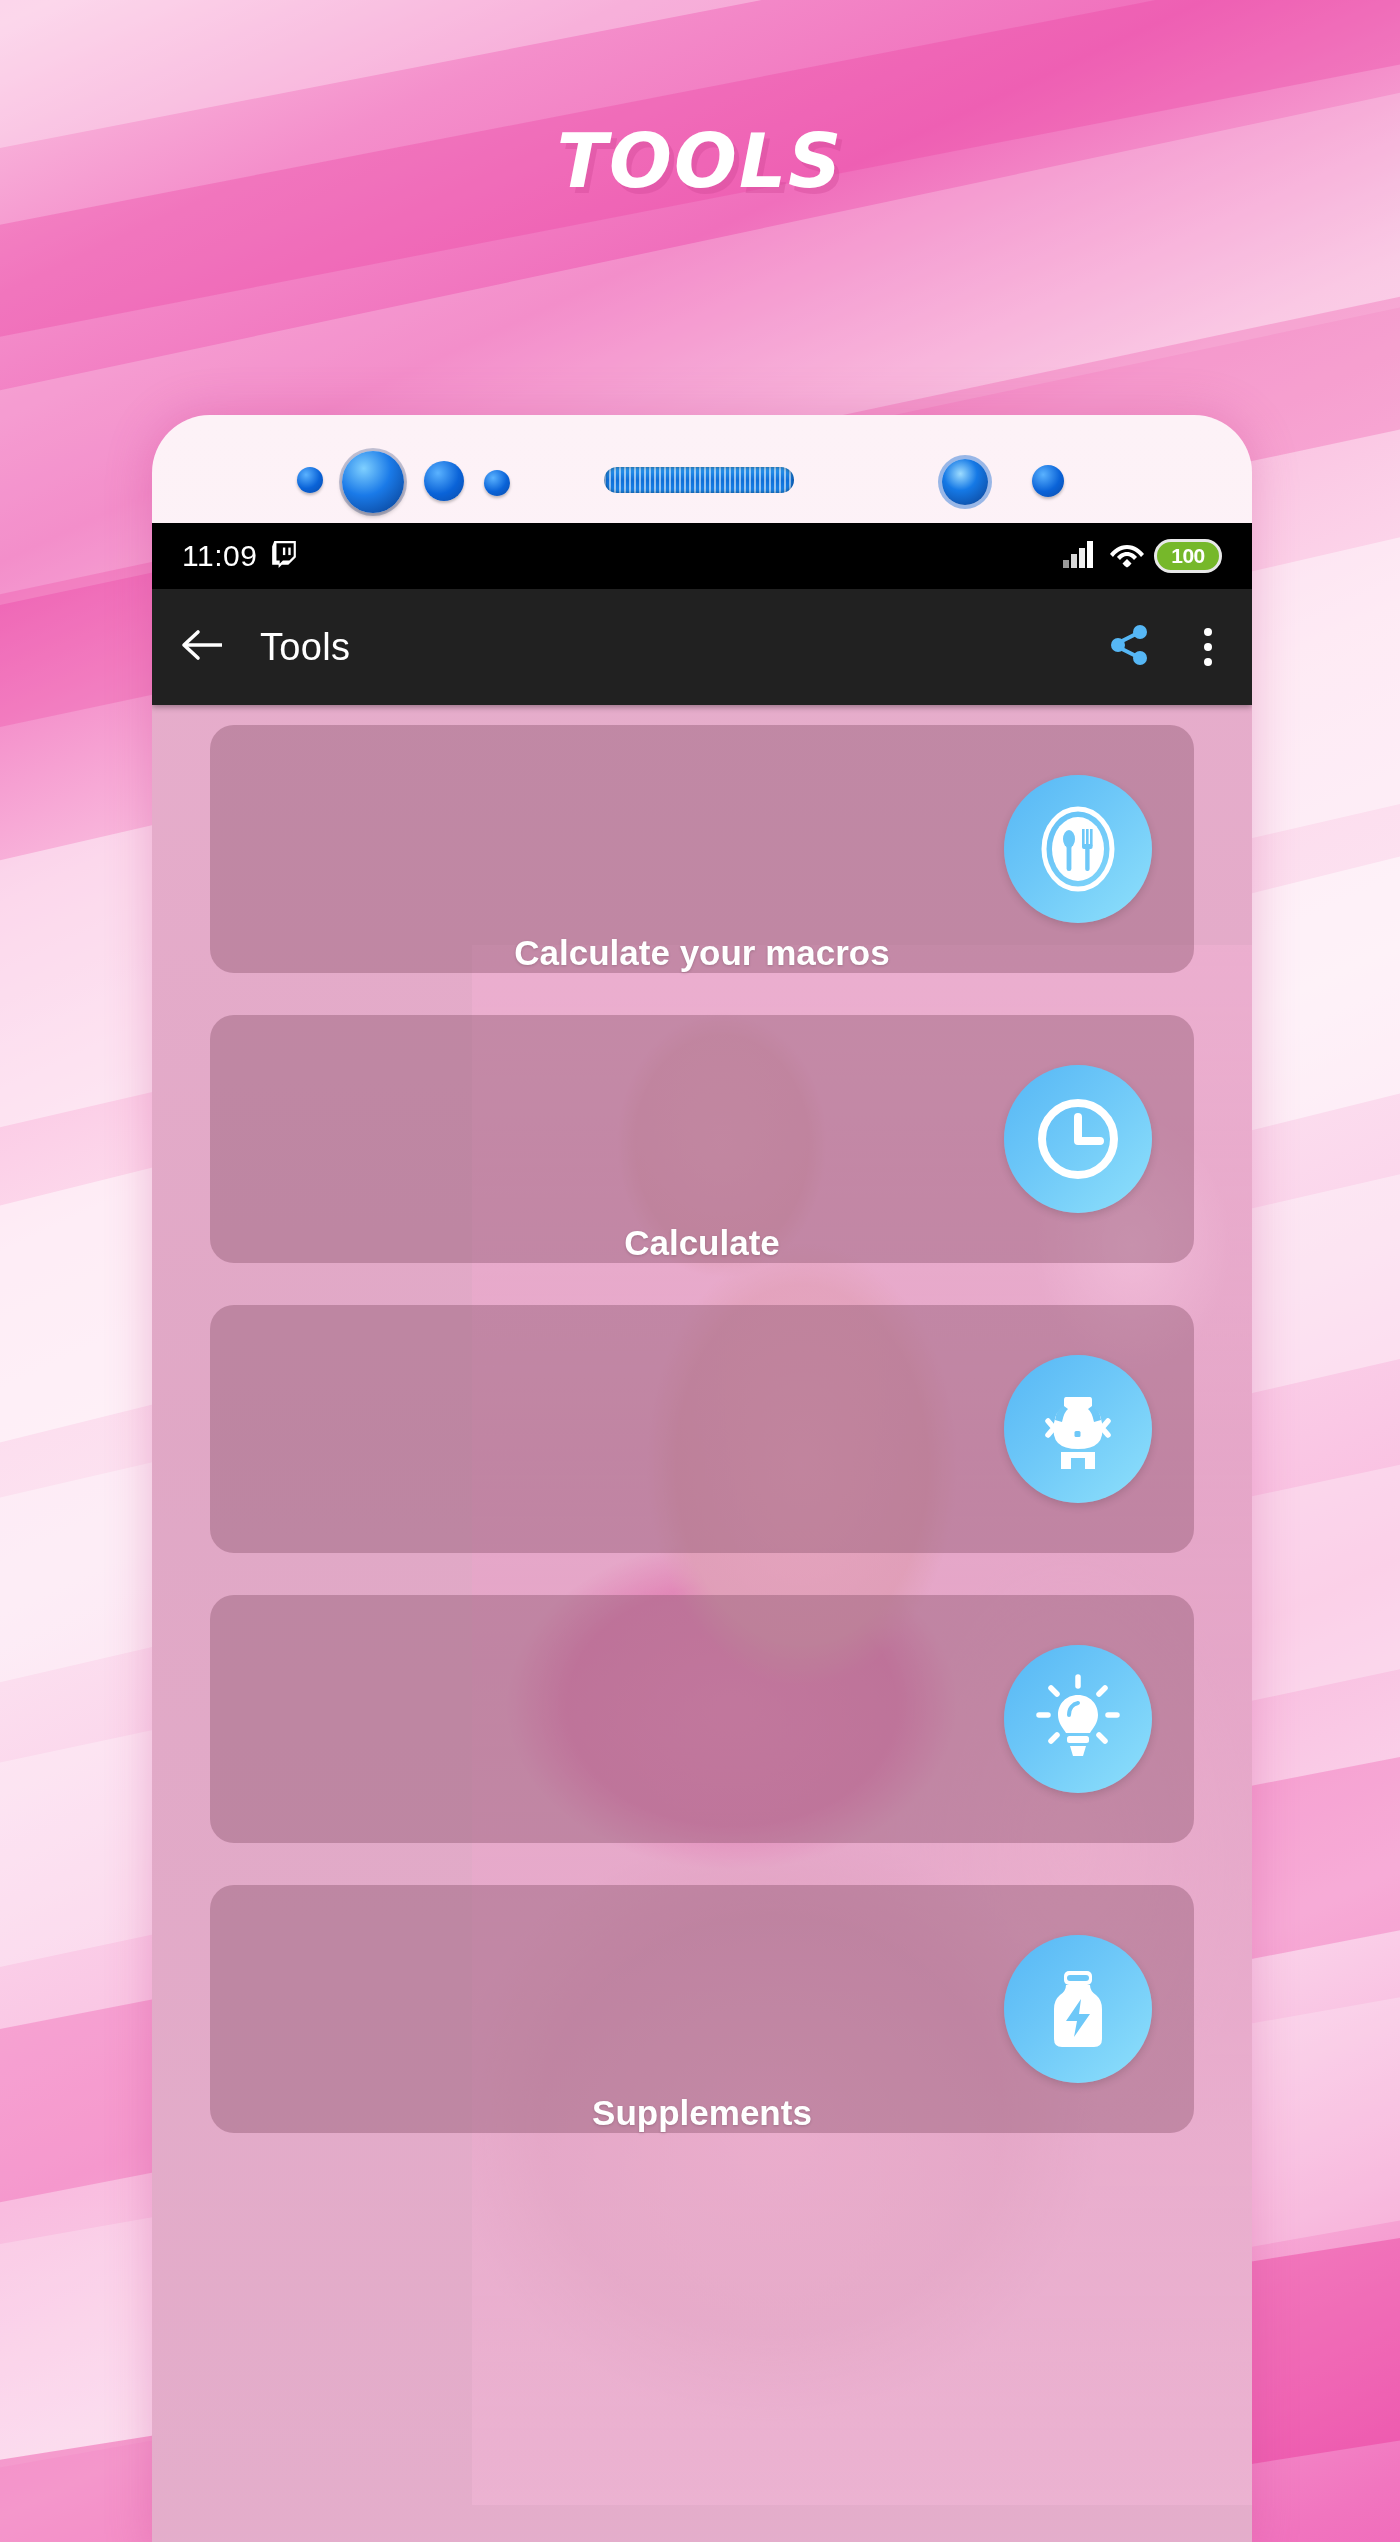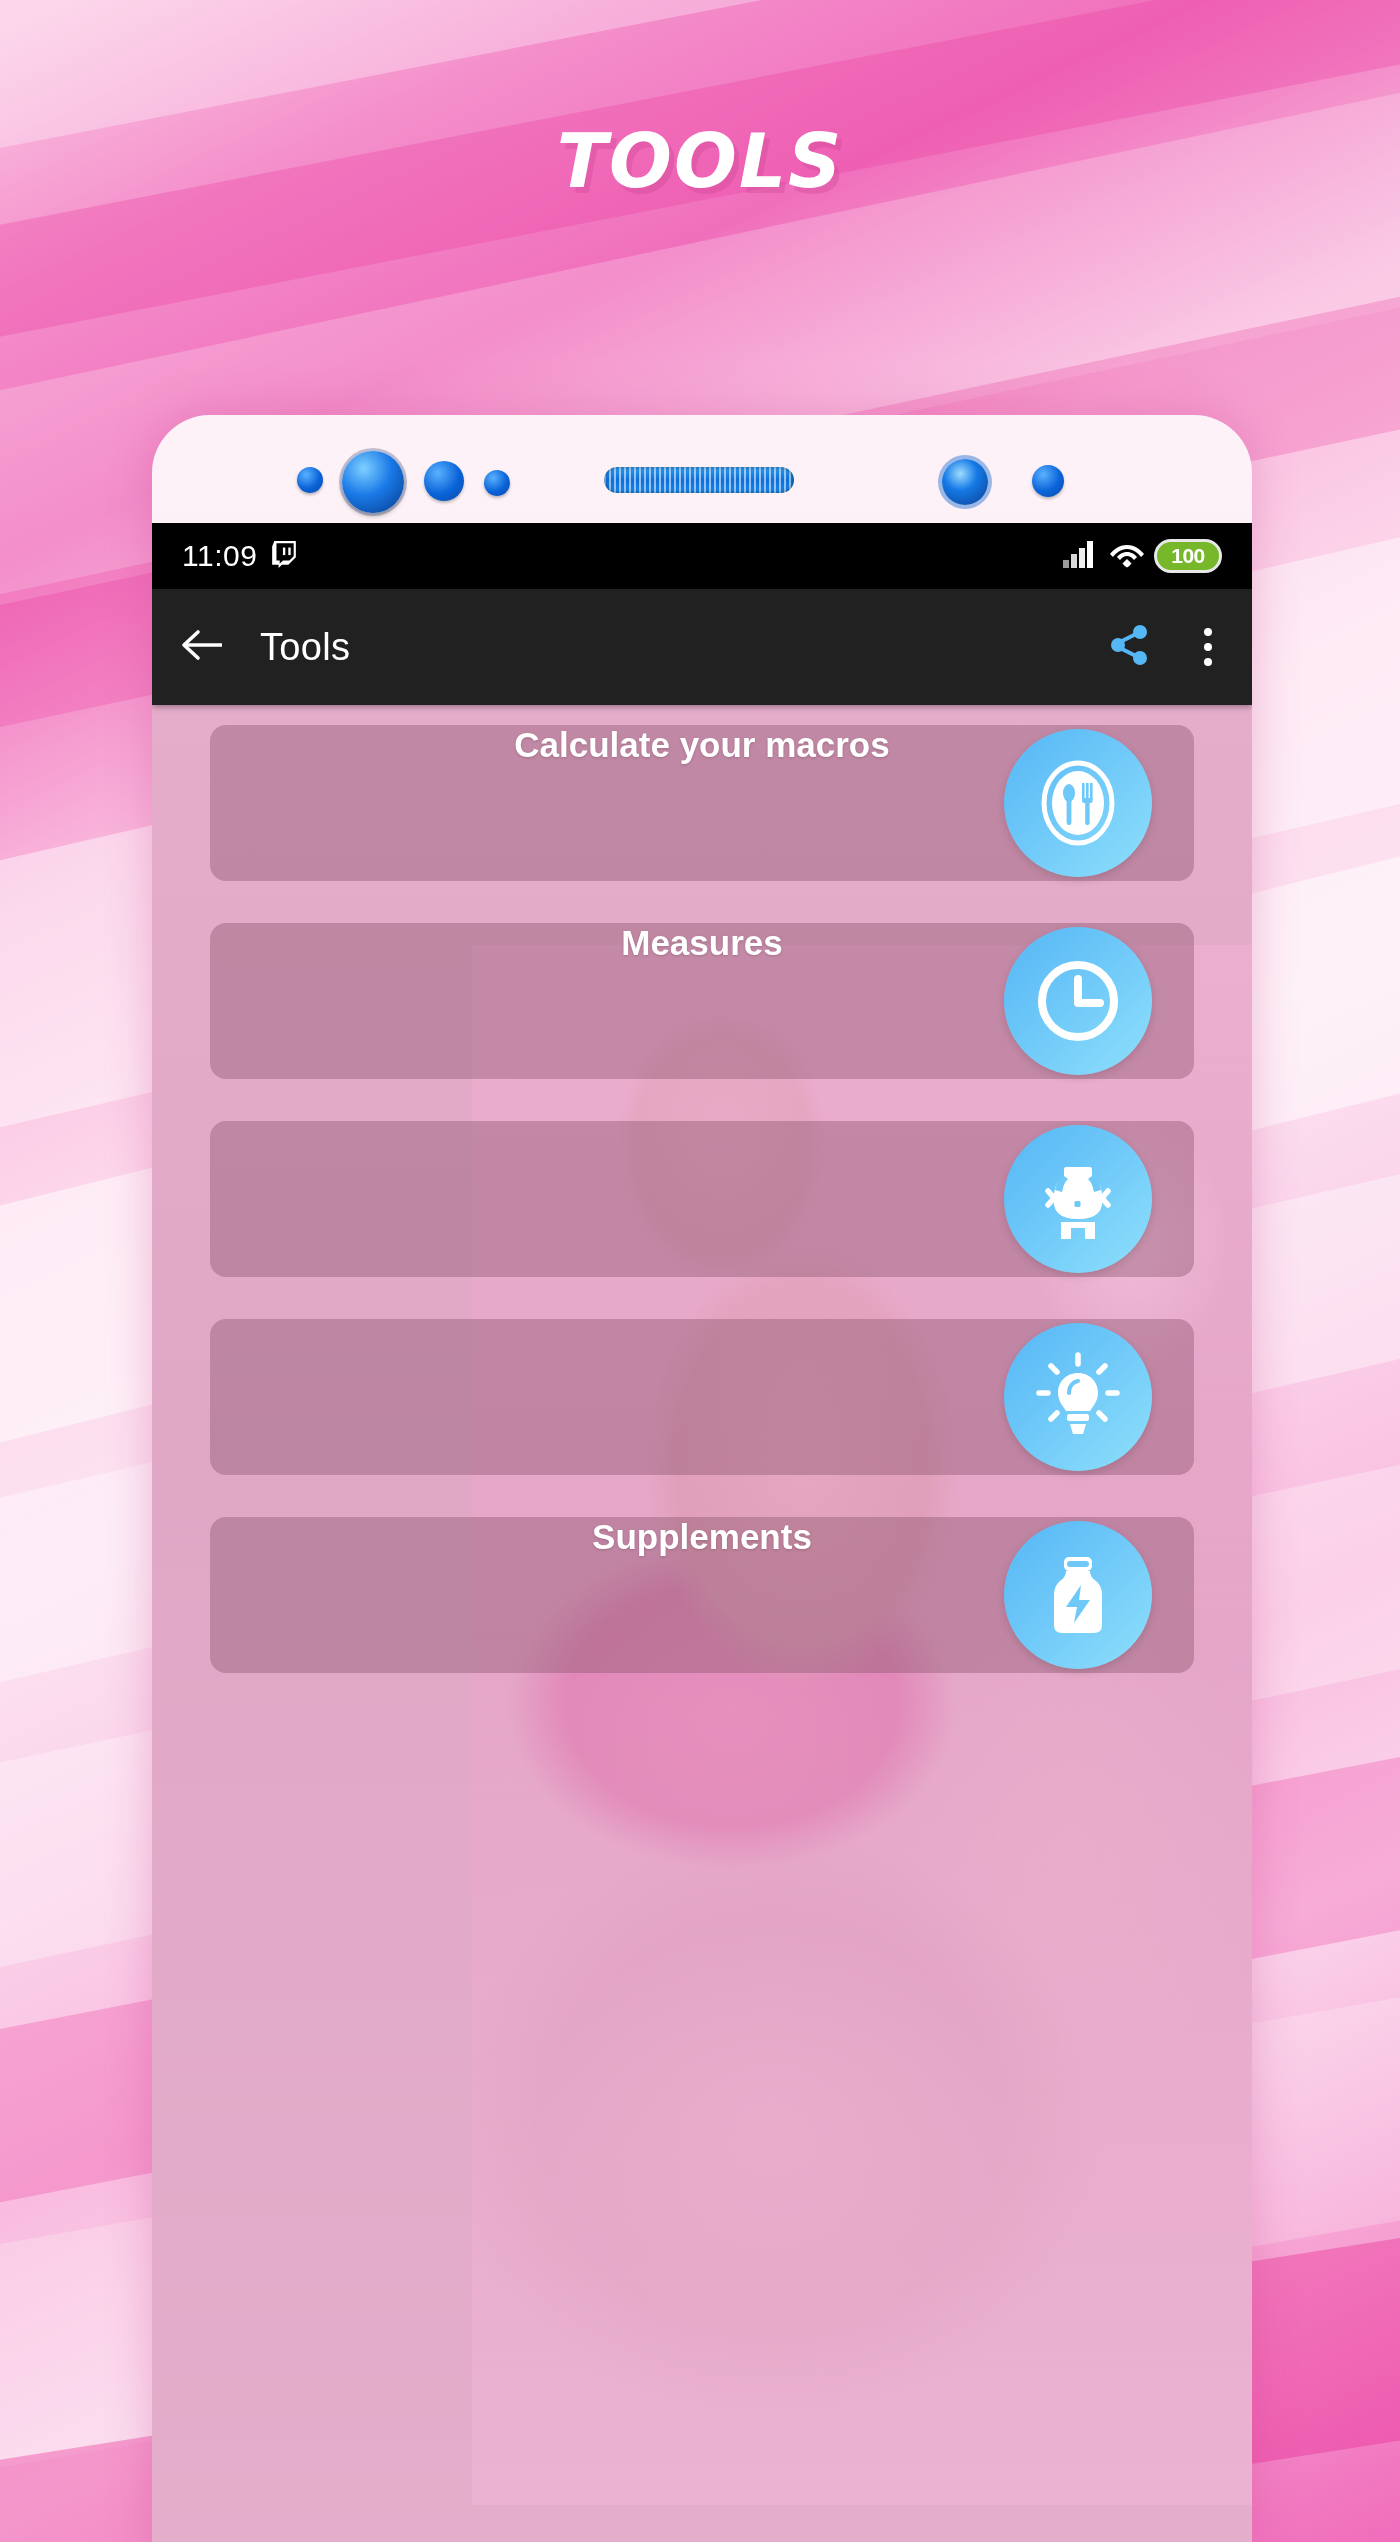--- a/index.html
+++ b/index.html
@@ -213,25 +213,25 @@
   #tool-list {
     position: absolute;
     inset: 0;
     padding: 20px 58px 0 58px;
     display: flex;
     flex-direction: column;
     gap: 42px;
   }
   .tool-card {
     position: relative;
-    height: 156px;
-    border-radius: 16px;
+    height: 248px;
+    border-radius: 24px;
     background: rgba(138,82,107,.40);
     display: flex;
-    align-items: flex-start;
+    align-items: flex-end;
     flex: 0 0 auto;
     cursor: pointer;
   }
   .tool-label {
     flex: 1;
     text-align: center;
     color: #ffffff;
     font-size: 35px;
     font-weight: bold;
     padding-left: 40px;
@@ -367,21 +367,21 @@
                 <rect x="54" y="30" width="2.6" height="17" fill="#6ec8f8"></rect>
                 <rect x="58" y="30" width="2.6" height="17" fill="#6ec8f8"></rect>
                 <rect x="62" y="30" width="2.6" height="17" fill="#6ec8f8"></rect>
                 <rect x="54" y="45" width="10.6" height="5" rx="2" fill="#6ec8f8"></rect>
                 <rect x="57.2" y="48" width="4.4" height="24" rx="2" fill="#6ec8f8"></rect>
               </svg>
             </span>
           </div>
 
           <div class="tool-card">
-            <span class="tool-label">Measures</span>
+            <span class="tool-label">Calculate</span>
             <span class="tool-icon">
               <svg width="100" height="100" viewBox="0 0 100 100">
                 <circle cx="50" cy="50" r="36" fill="none" stroke="#fff" stroke-width="8"></circle>
                 <path d="M50 28 V52 H72" stroke="#fff" stroke-width="8" fill="none" stroke-linecap="round" stroke-linejoin="round"></path>
               </svg>
             </span>
           </div>
 
           <div class="tool-card">
             <span class="tool-icon">

